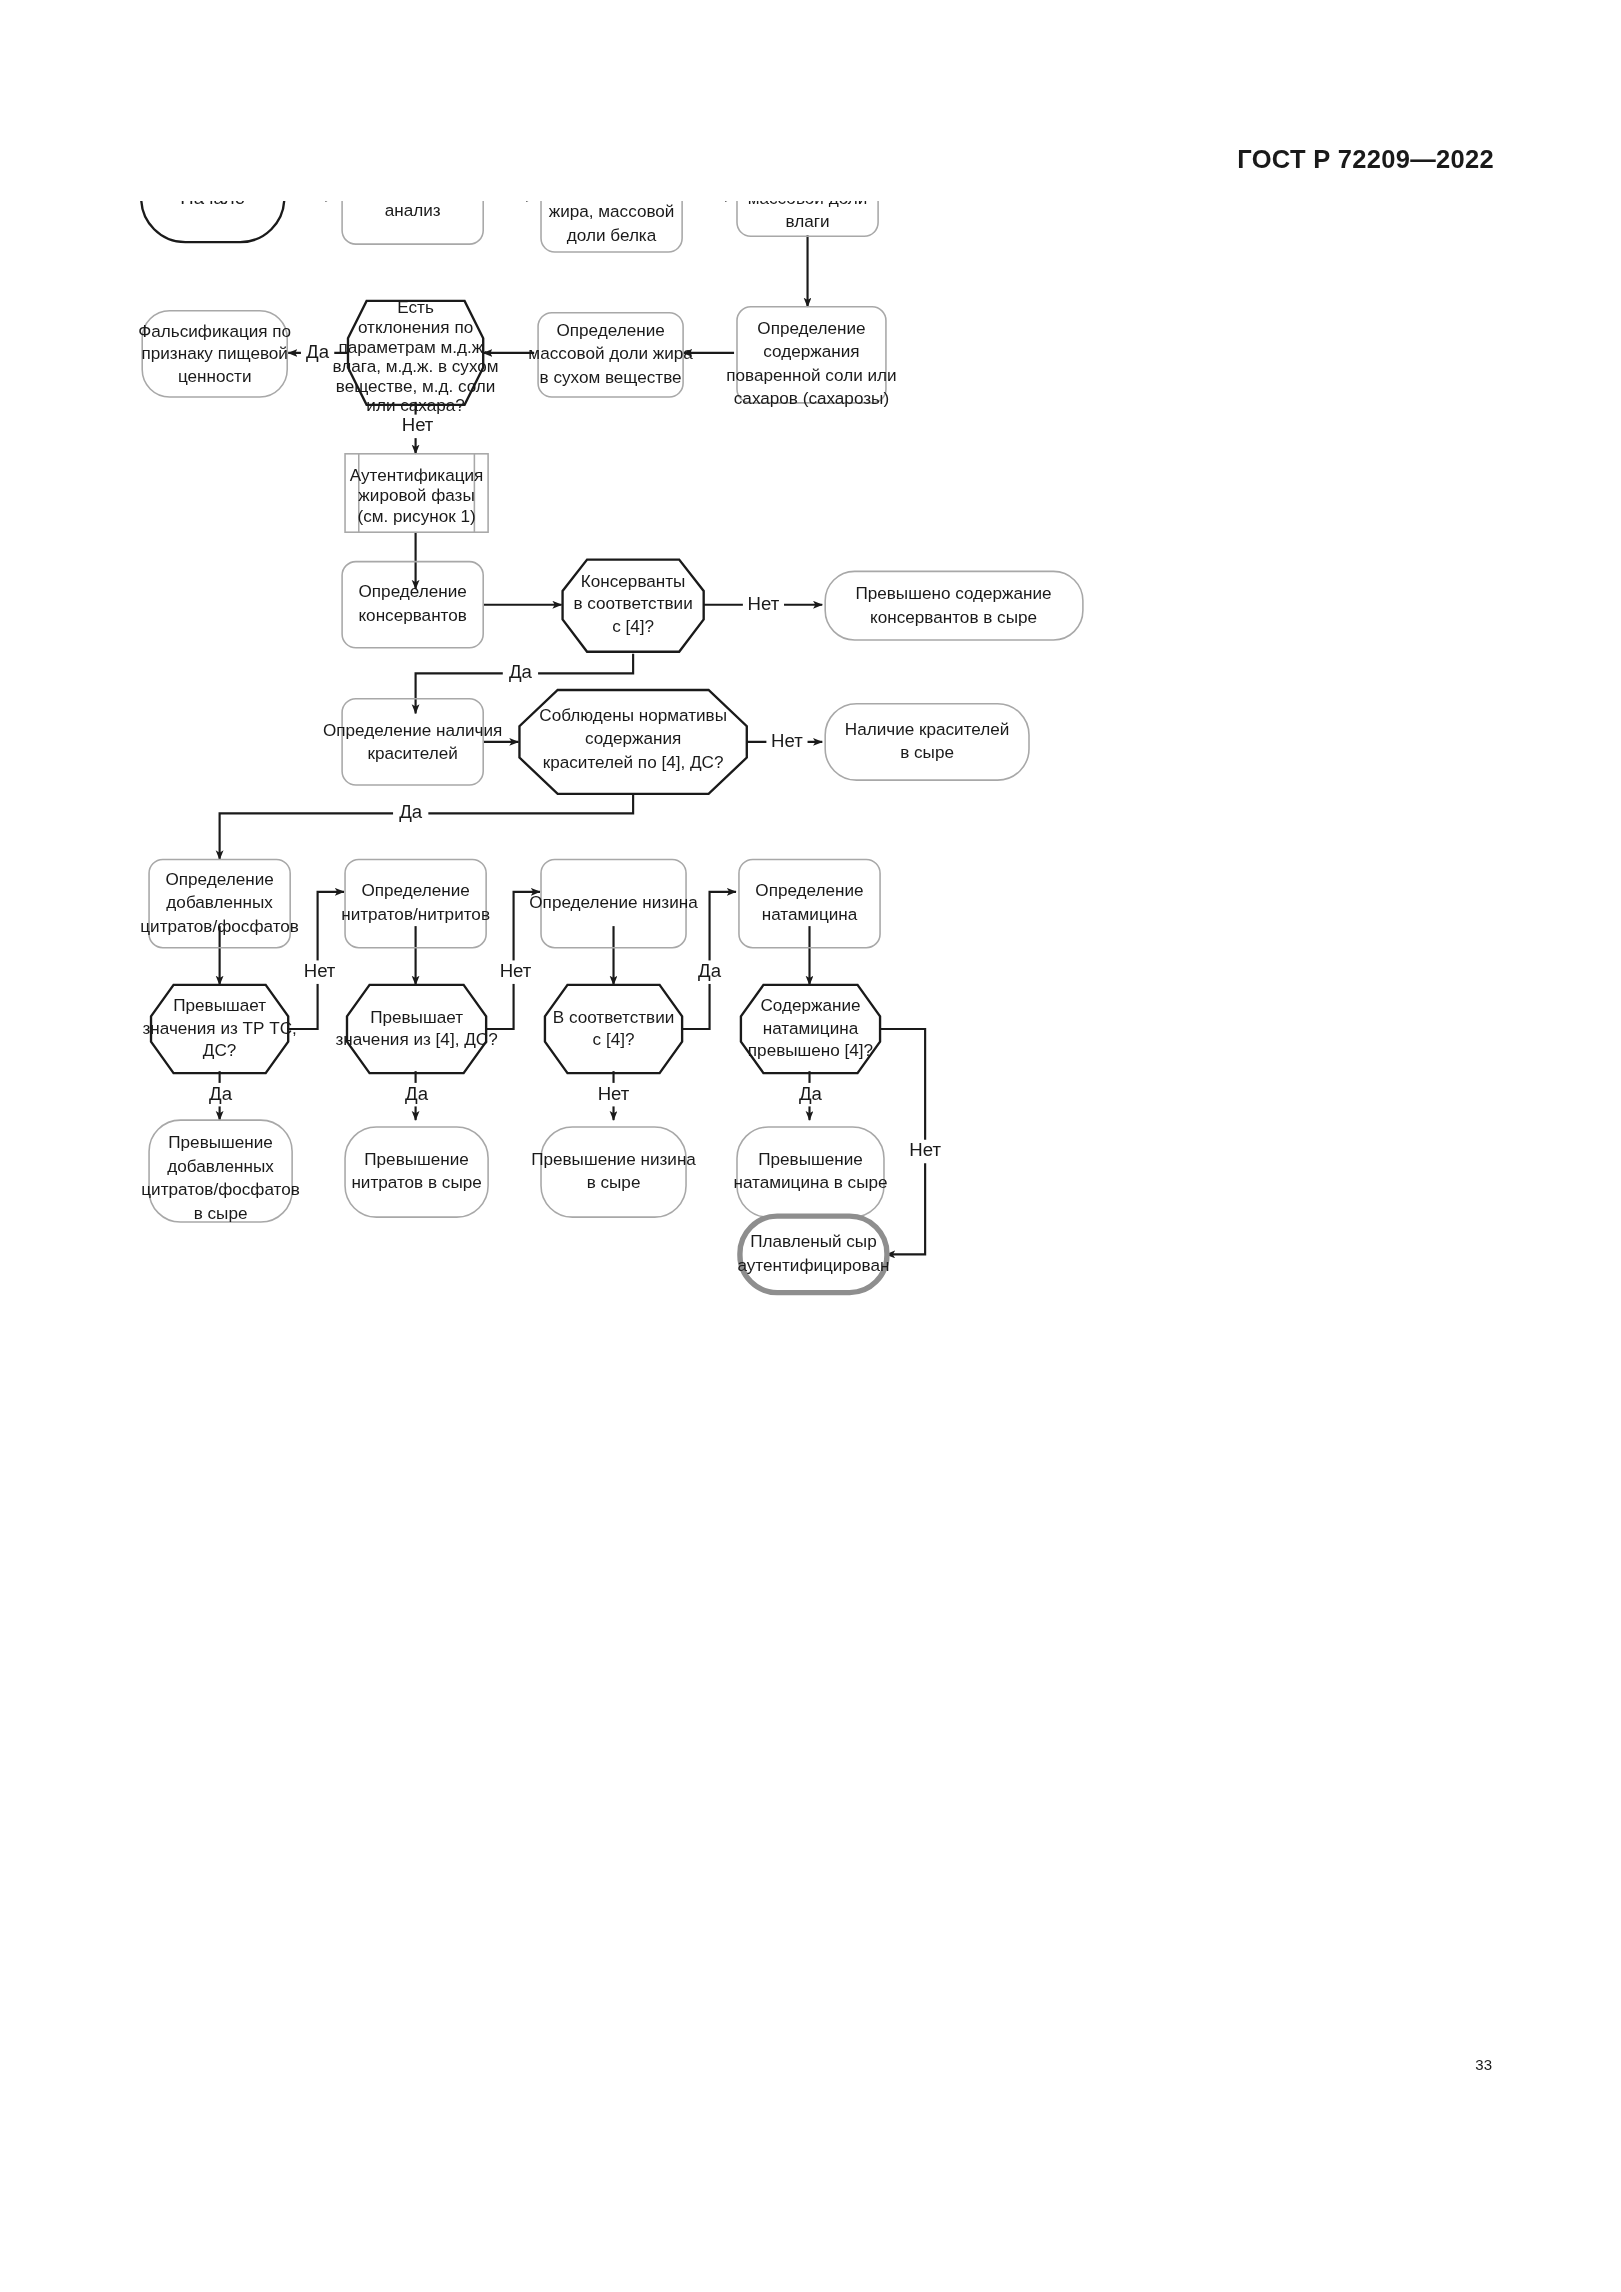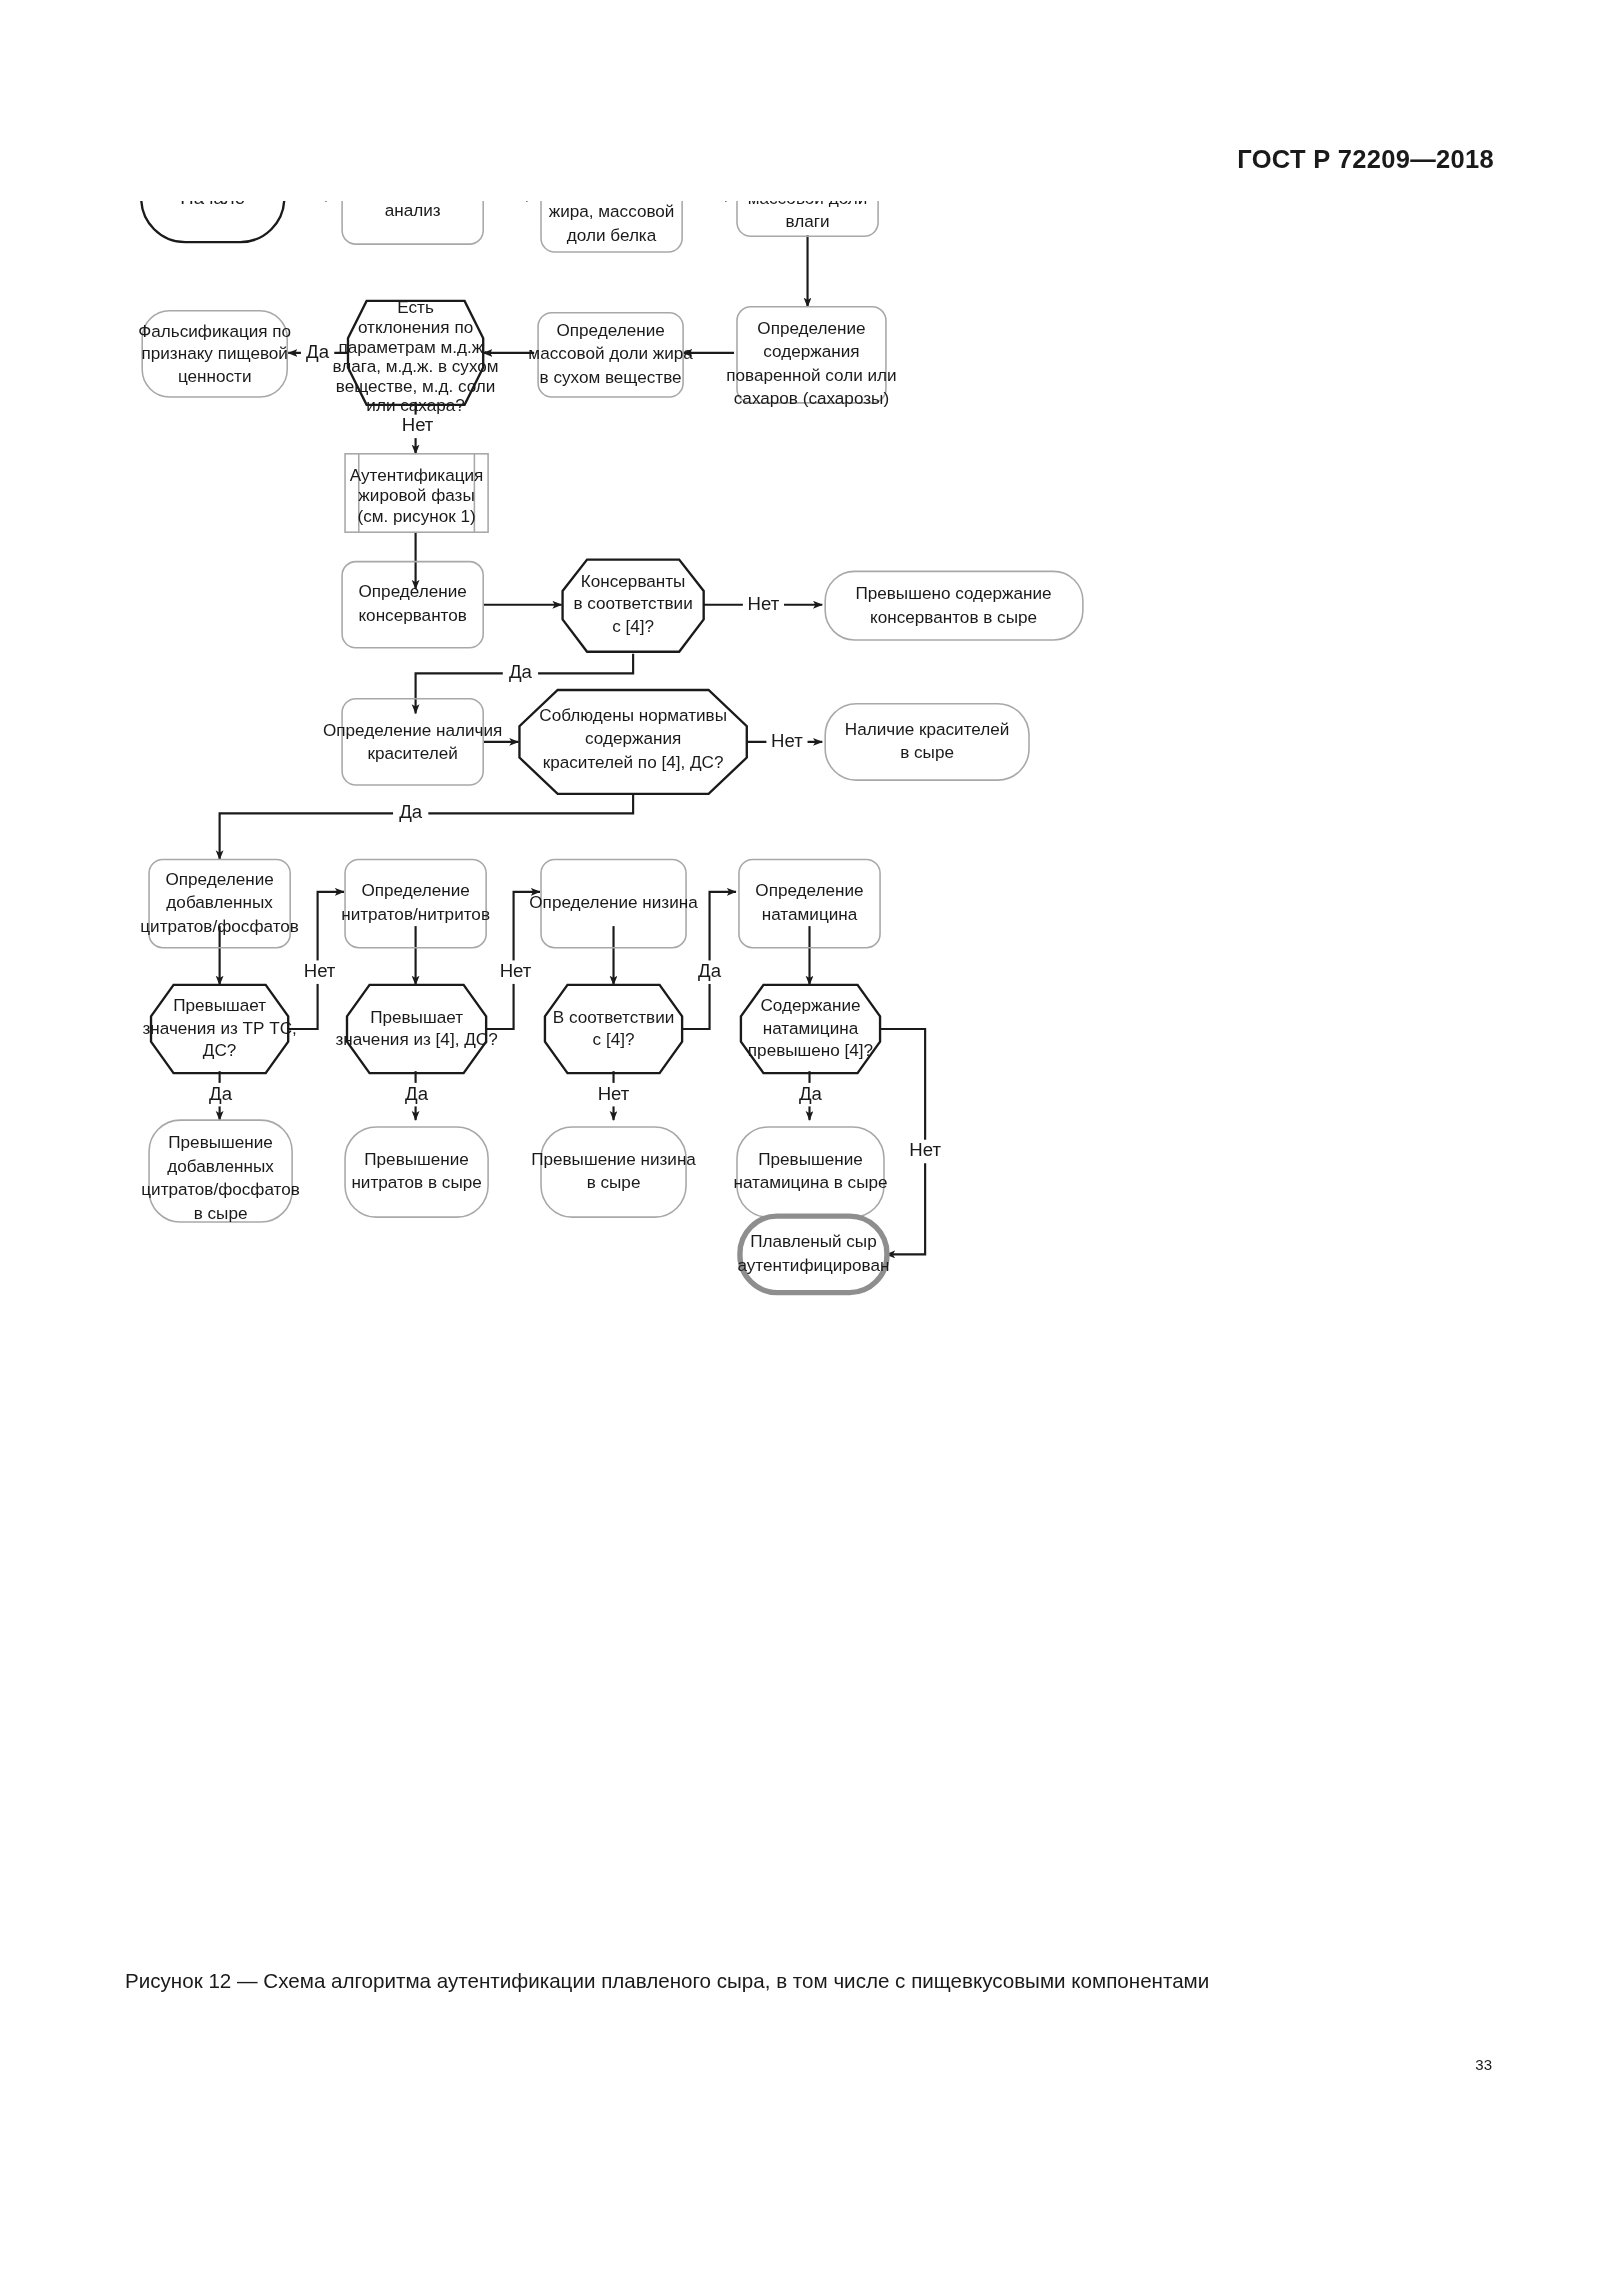--- a/index.html
+++ b/index.html
@@ -85,21 +85,21 @@
     text-anchor: middle;
     dominant-baseline: middle;
   }
   .elabel-bg { fill: #ffffff; stroke: none; }
 </style>
 </head>
 <body>
 
 <div class="page">
 
-  <div class="header-std">ГОСТ Р 72209—2018</div>
+  <div class="header-std">ГОСТ Р 72209—2022</div>
 
   <div class="figure-area">
     <svg width="1621" height="1754" viewBox="0 0 1654 1790" xmlns="http://www.w3.org/2000/svg">
       <defs>
         <marker id="arrowDark" markerWidth="11" markerHeight="11" refX="9.4" refY="4" orient="auto" markerUnits="userSpaceOnUse">
           <path d="M0,0 L10,4 L0,8 L2.4,4 Z" fill="#1a1a1a"></path>
         </marker>
       </defs>
 
       <g>
@@ -384,18 +384,17 @@
         <rect class="elabel-bg" x="760" y="900" width="36" height="24"></rect>
         <text class="elabel" x="778" y="912">Да</text>
 
         <rect class="elabel-bg" x="875" y="958" width="40" height="24"></rect>
         <text class="elabel" x="895" y="970">Нет</text>
       </g>
 
     </svg>
   </div>
 
-  <div class="caption">Рисунок 12 — Схема алгоритма аутентификации плавленого сыра, в том числе с пищевкусовыми компонентами</div>
 
   <div class="page-number">33</div>
 
 </div>
 
 
 </body></html>

